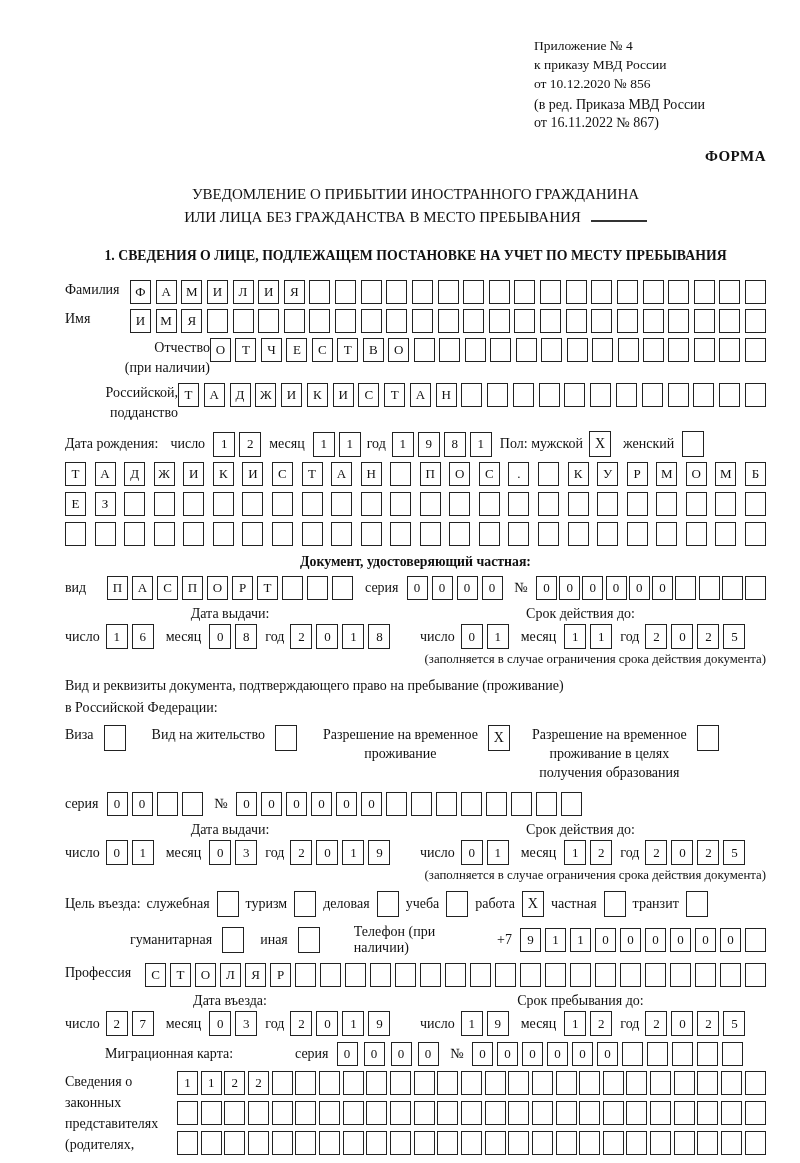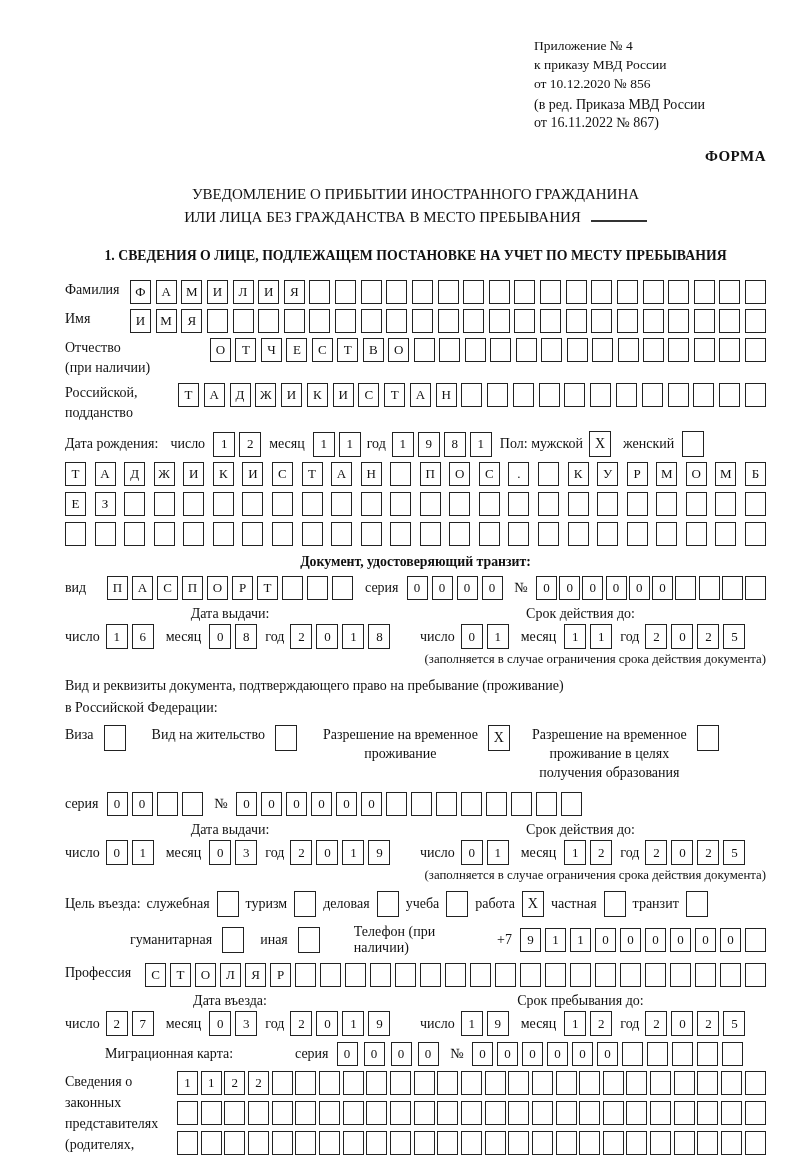--- a/index.html
+++ b/index.html
@@ -11,21 +11,21 @@
   .ref-sub{font-size:14px;line-height:18px;margin-top:3px;}
   .form-label{font-weight:bold;text-align:right;font-size:15px;margin-top:16px;letter-spacing:.5px;}
 
   .title{font-weight:normal;text-align:center;font-size:15px;line-height:23px;margin-top:18px;}
   .blank-line{display:inline-block;width:56px;border-bottom:2px solid #333;height:14px;margin-left:10px;}
   .section-title{font-weight:bold;text-align:center;font-size:13.8px;margin-top:19px;margin-bottom:16px;}
 
   
   .frow{display:flex;align-items:flex-start;margin-bottom:5px;}
   .flabel{flex:none;line-height:20px;}
-  .lbl2{line-height:20px;}
+  .lbl2{line-height:20px;text-align:right;}
 
   .cells{display:flex;gap:4px;}
   .cells.stretch{flex:1 1 auto;justify-content:space-between;gap:0;}
   .cell{flex:none;display:inline-flex;align-items:center;justify-content:center;
         width:21px;height:24px;border:1.5px solid #222;box-sizing:border-box;
         font-size:13px;background:#fff;}
   .cells.date .cell{width:22px;height:25px;}
   .checkbox{flex:none;display:inline-flex;align-items:center;justify-content:center;
         width:22px;height:26px;border:1.5px solid #222;box-sizing:border-box;font-size:14px;}
 
@@ -309,21 +309,21 @@
           <span class="cell"></span>
           <span class="cell"></span>
           <span class="cell"></span>
           <span class="cell"></span>
           <span class="cell"></span>
           <span class="cell"></span>
         </div>
     </div>
   </div>
 
-  <div class="doc-header">Документ, удостоверяющий транзит:</div>
+  <div class="doc-header">Документ, удостоверяющий частная:</div>
   <div class="inline-row">
     <span style="width:42px;flex:none;">вид</span>
     <span class="cells gap12">
         <span class="cell">П</span>
         <span class="cell">А</span>
         <span class="cell">С</span>
         <span class="cell">П</span>
         <span class="cell">О</span>
         <span class="cell">Р</span>
         <span class="cell">Т</span>

